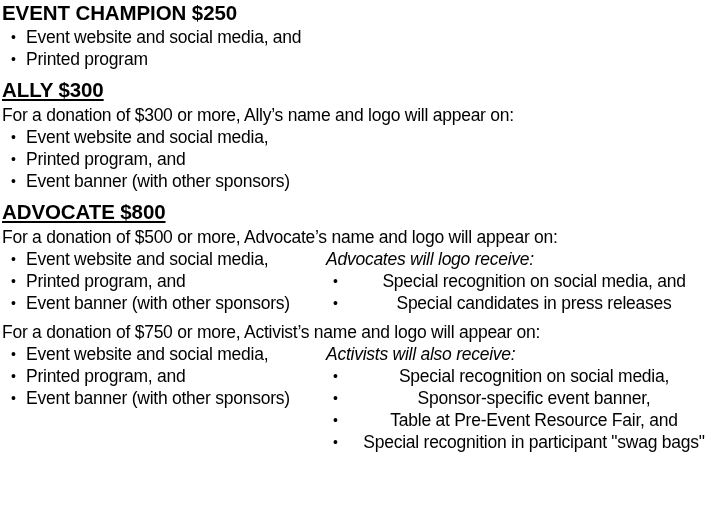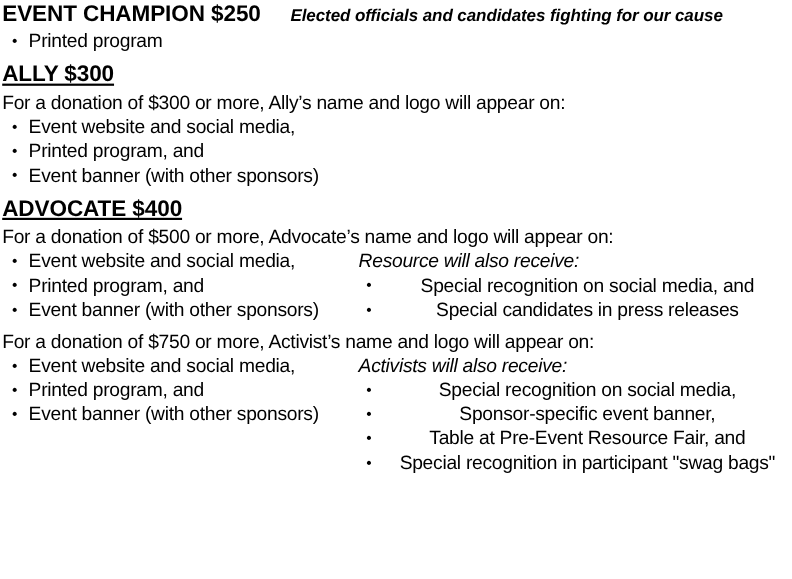--- a/index.html
+++ b/index.html
@@ -118,54 +118,54 @@
   .tier-2 .tier-head, .tier-3 .tier-head, .tier-4 .tier-head { height: 27px; text-decoration: underline; }
 </style>
 </head>
 <body>
 
 <div class="page">
 
   <div class="tier tier-1">
     <div class="tier-head">
       <span class="tier-title">EVENT CHAMPION $250</span>
-      <span class="tier-tagline">Elected officials and candidates fighting for our cause</span>
     </div>
     <ul class="bullets">
+      <li>Event website and social media, and</li>
       <li>Printed program</li>
     </ul>
   </div>
 
   <div class="tier tier-2">
     <div class="tier-head">
       <span class="tier-title">ALLY $300</span>
     </div>
     <div class="tier-intro">For a donation of $300 or more, Ally’s name and logo will appear on:</div>
     <ul class="bullets">
       <li>Event website and social media,</li>
       <li>Printed program, and</li>
       <li>Event banner (with other sponsors)</li>
     </ul>
   </div>
 
   <div class="tier tier-3">
     <div class="tier-head">
-      <span class="tier-title">ADVOCATE $400</span>
+      <span class="tier-title">ADVOCATE $800</span>
     </div>
     <div class="tier-intro">For a donation of $500 or more, Advocate’s name and logo will appear on:</div>
     <div class="cols">
       <div class="col-left">
         <ul class="bullets">
           <li>Event website and social media,</li>
           <li>Printed program, and</li>
           <li>Event banner (with other sponsors)</li>
         </ul>
       </div>
       <div class="col-right">
-        <div class="sub-head">Resource will also receive:</div>
+        <div class="sub-head">Advocates will logo receive:</div>
         <ul class="bullets">
           <li>Special recognition on social media, and</li>
           <li>Special candidates in press releases</li>
         </ul>
       </div>
     </div>
   </div>
 
   <div class="tier tier-4">
     <div class="tier-intro">For a donation of $750 or more, Activist’s name and logo will appear on:</div>

